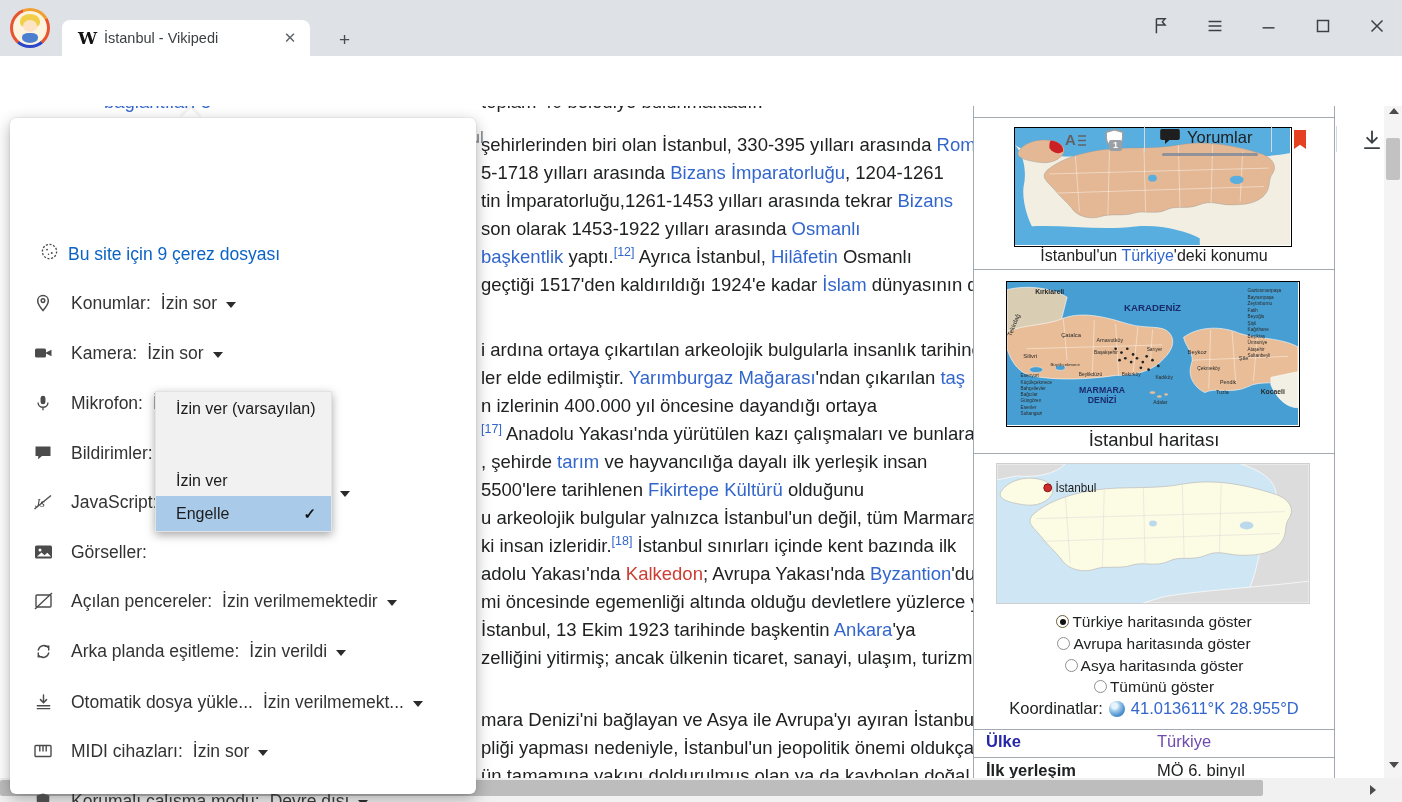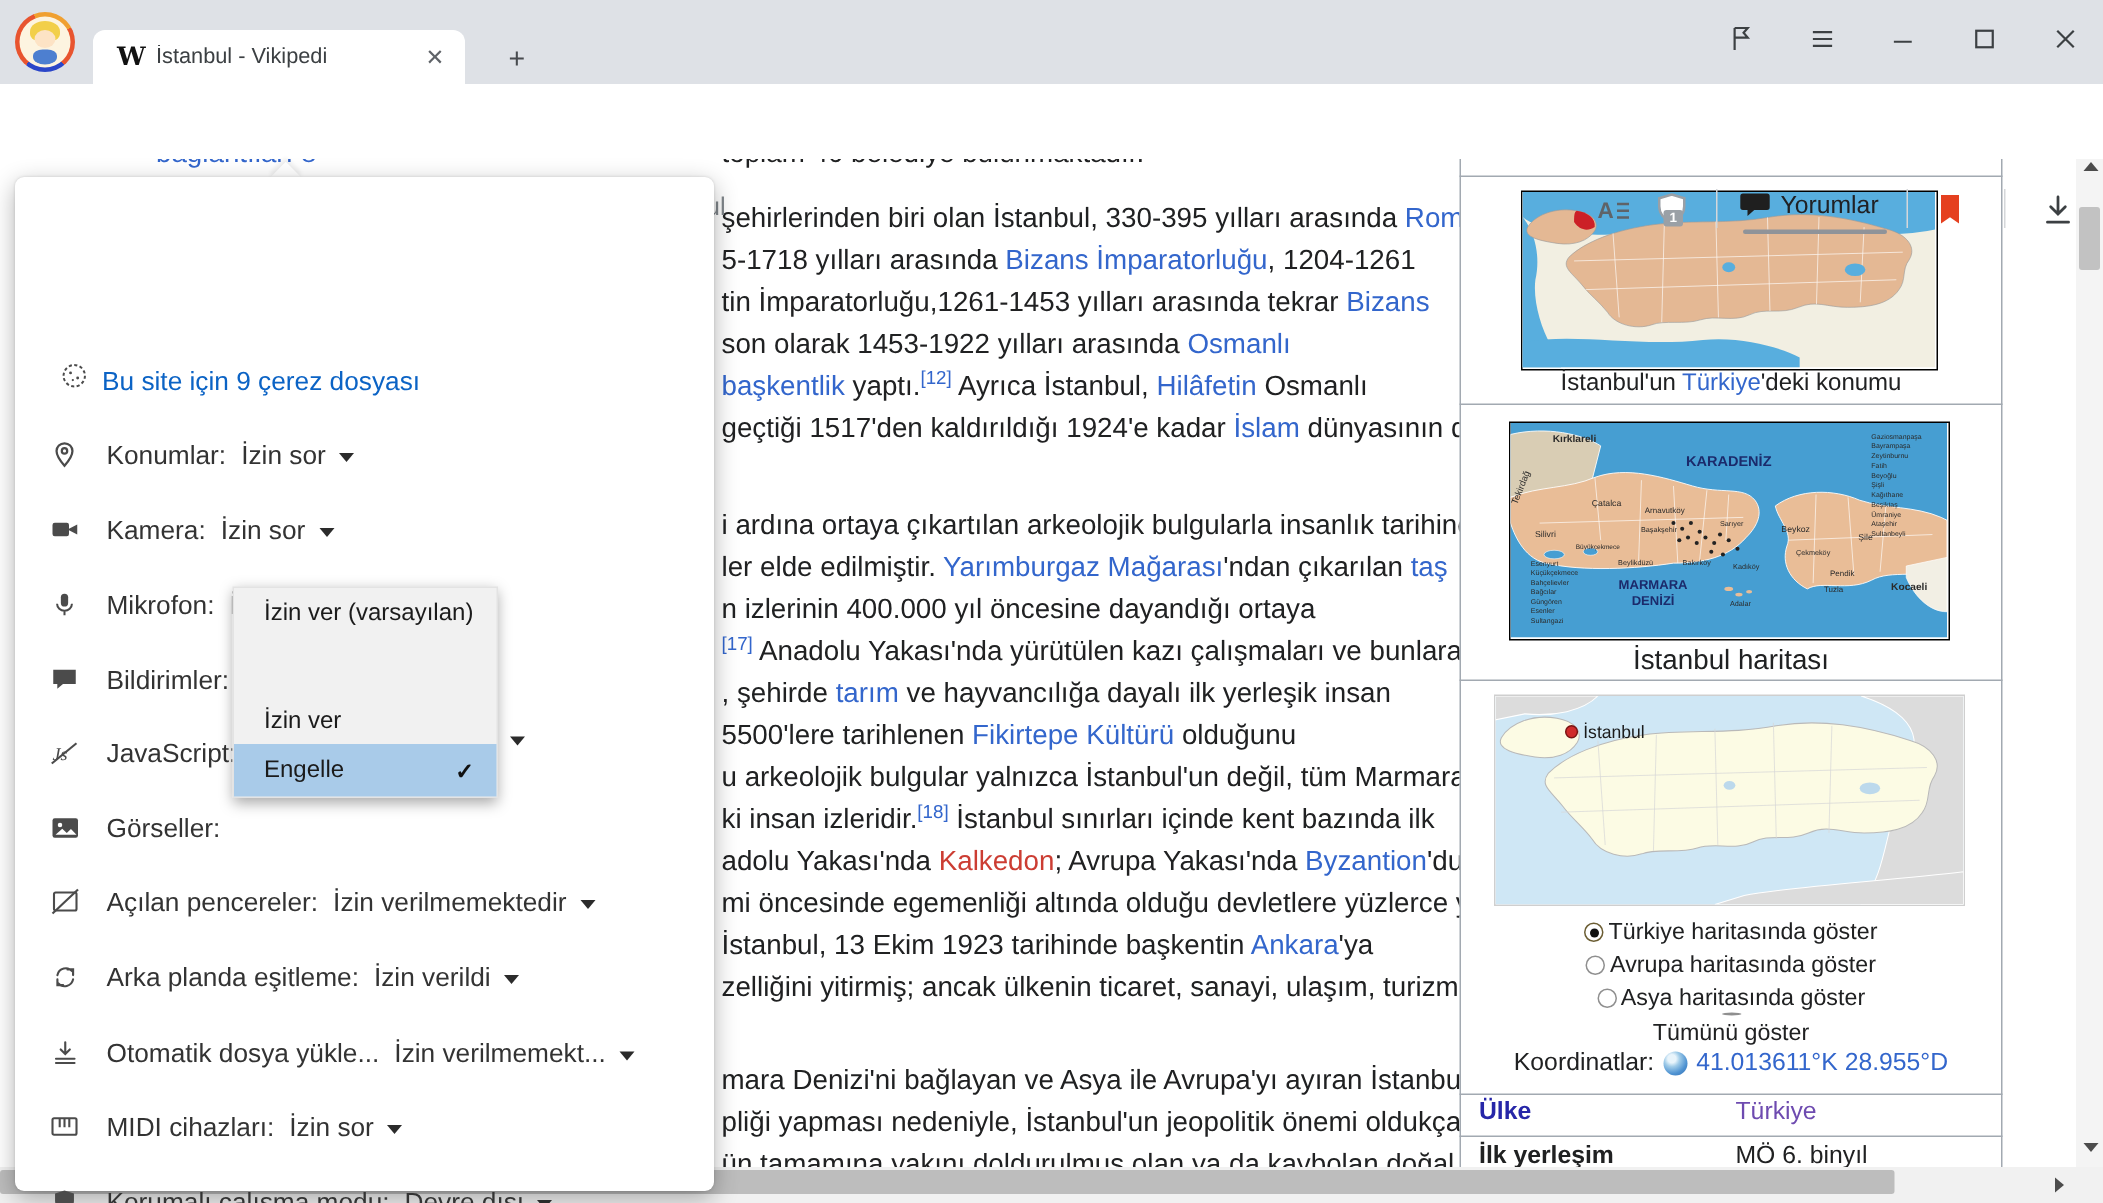--- a/index.html
+++ b/index.html
@@ -386,21 +386,21 @@
           <span>Türkiye haritasında göster</span>
         </div>
         <div class="rrow" style="top: 537px;">
           <span class="radio"></span>
           <span>Avrupa haritasında göster</span>
         </div>
         <div class="rrow" style="top: 559px;">
           <span class="radio"></span>
           <span>Asya haritasında göster</span>
         </div>
-        <div class="rrow" style="top: 580px; flex-direction: column;">
+        <div class="rrow" style="top: 580px;">
           <span class="radio"></span>
           <span>Tümünü göster</span>
         </div>
       </div>
 
     <div class="coords" style="top:603px">
       <span>Koordinatlar:</span>
       <span class="globe"></span>
       <span class="val">41.013611°K 28.955°D</span>
     </div>

